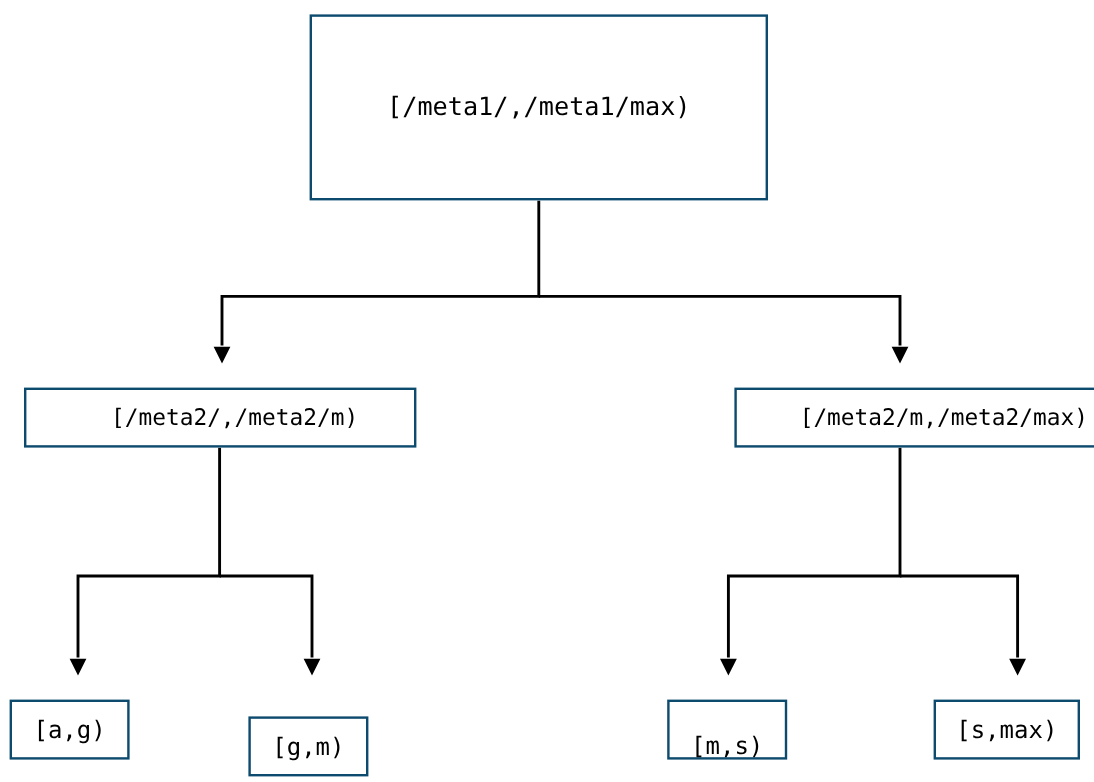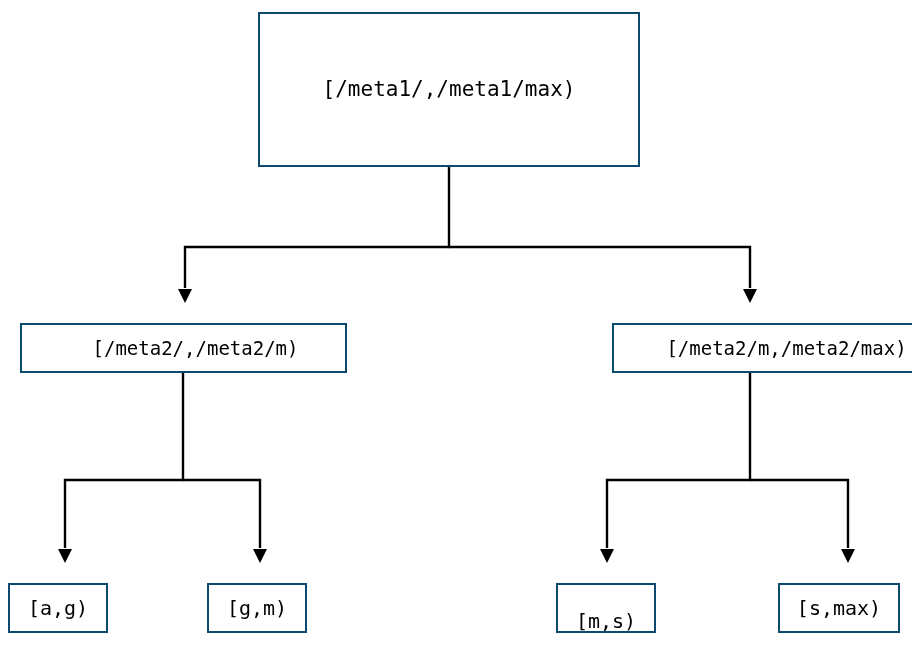--- a/index.html
+++ b/index.html
@@ -58,21 +58,21 @@
   .node-mid-right {
     left: 612px;
     width: 325px;
   }
   .node-leaf {
     top: 583px;
     height: 50px;
     font-size: 20px;
   }
   .node-leaf-a { left: 8px;   width: 100px; }
-  .node-leaf-b { left: 207px; width: 100px; }
+  .node-leaf-b { left: 207px; width: 100px; margin-top: 14px; }
   .node-leaf-c { left: 556px; width: 100px; align-items: flex-end; }
   .node-leaf-d { left: 778px; width: 122px; }
 
   svg.edge-layer {
     position: absolute;
     left: 0;
     top: 0;
     width: 912px;
     height: 652px;
     overflow: visible;

